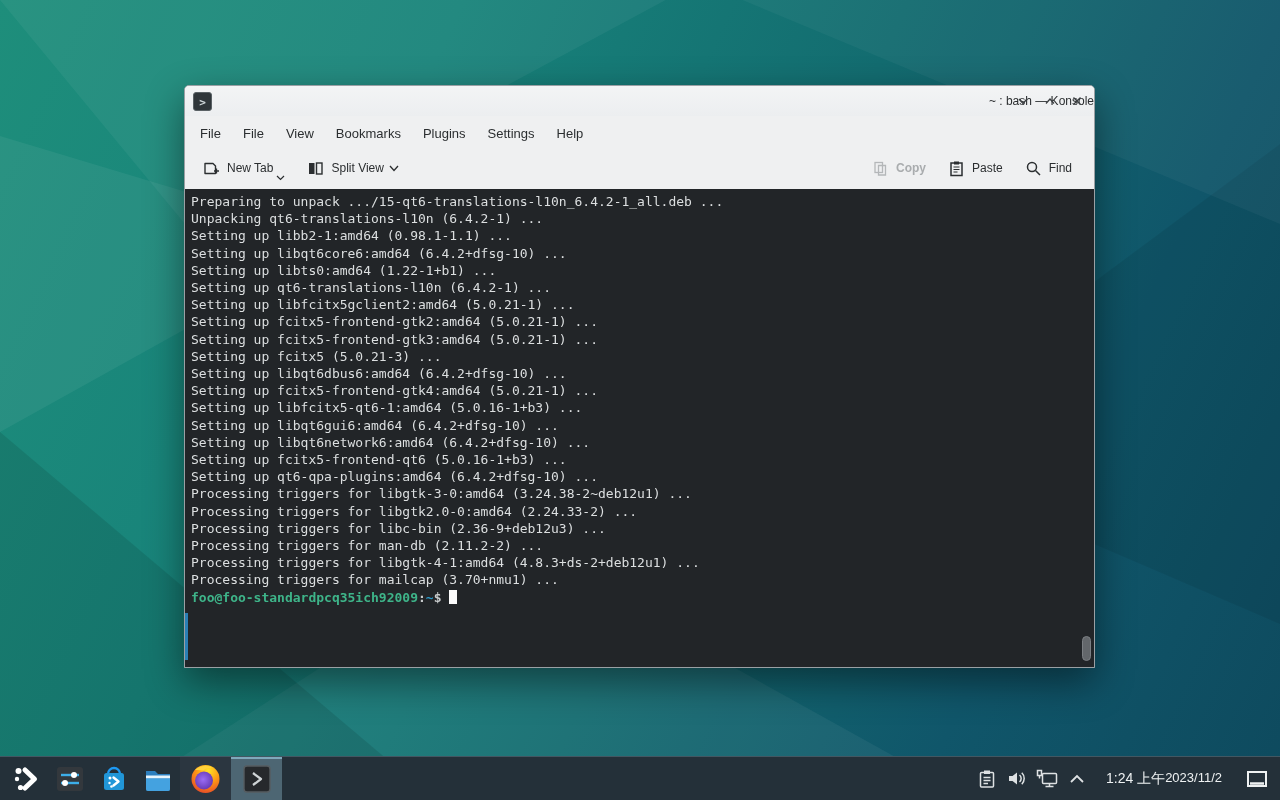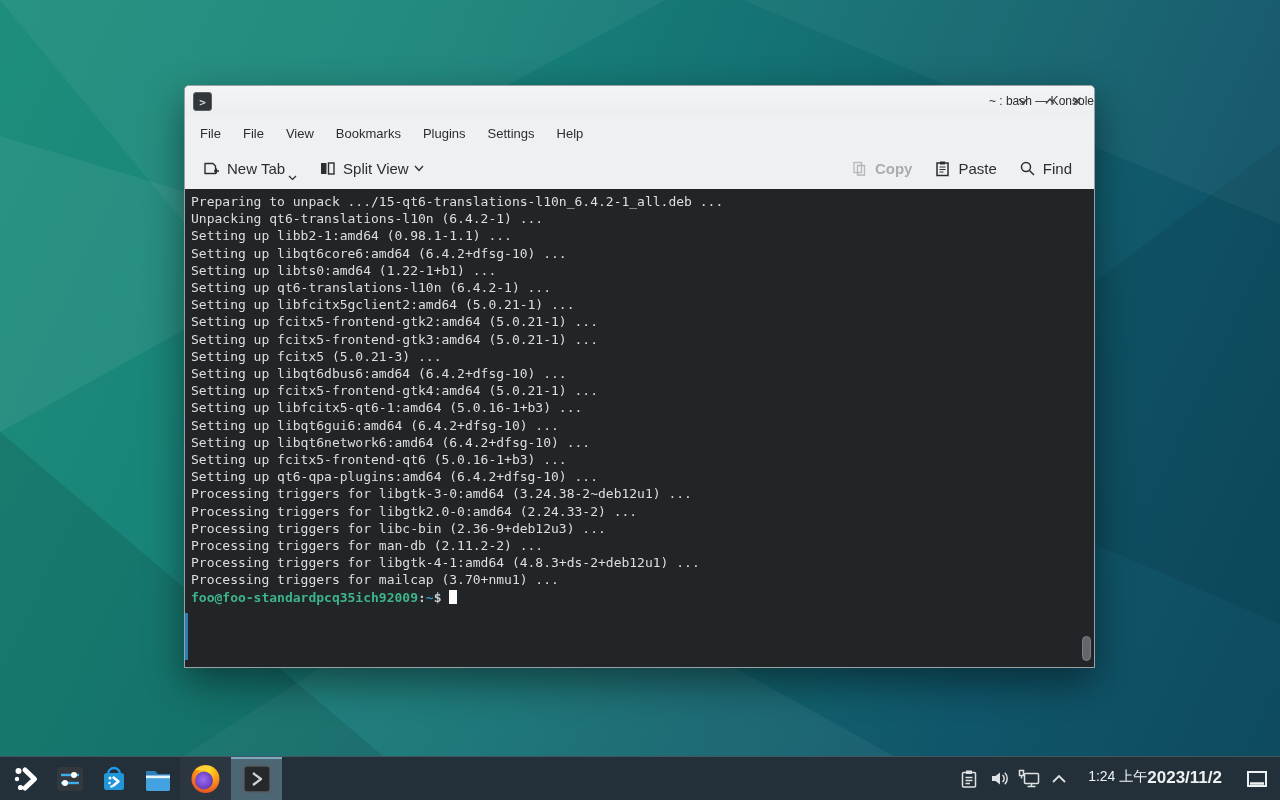--- a/index.html
+++ b/index.html
@@ -53,21 +53,21 @@
     background:none; border:none; font-size:13px; color:#2b2e30;
     padding:6px 11px; cursor:pointer; font-family:"Liberation Sans", sans-serif;
   }
 
   .toolbar {
     height:42px; flex:0 0 42px; background:var(--titlebar-bg);
     display:flex; align-items:center; padding:0 14px 0 10px; gap:6px;
   }
   .tb-btn {
     background:none; border:none; display:flex; align-items:center; gap:7px;
-    font-size:15px; color:#2b2e30; padding:6px 8px; cursor:pointer;
+    font-size:12px; color:#2b2e30; padding:6px 8px; cursor:pointer;
     font-family:"Liberation Sans", sans-serif;
   }
   .tb-btn svg { flex:0 0 auto; }
   .tb-btn.disabled { color:#a9acae;font-weight:bold; }
   .tb-btn.disabled svg path, .tb-btn.disabled svg rect { stroke:#b4b7b9; }
   .tb-spacer { flex:1; }
   .tb-chevron { margin-left:-2px; }
   .newtab-chevron { align-self:flex-end; margin:0 0 -4px -4px; }
 
   
@@ -102,21 +102,21 @@
   .task-cell.active { background:#4d6673; box-shadow:inset 0 2px 0 #7fa9bc; }
   .panel-spacer { flex:1; }
   .tray-ico { width:30px; height:44px; display:flex; align-items:center; justify-content:center; background:none; border:none; cursor:pointer; }
   .tray-ico svg { stroke:var(--panel-text); fill:none; stroke-width:1.5; opacity:.92; }
   .clock {
     display:flex; flex-direction:row; align-items:flex-start; justify-content:center;
     color:var(--panel-text); padding:0 10px 0 14px; cursor:pointer; background:none; border:none;
     line-height:1.1; font-family:"Liberation Sans", sans-serif;
   }
   .clock .time { font-size:14px; }
-  .clock .date { font-size:17px;font-weight:bold; }
+  .clock .date { font-size:13px; }
   .show-desktop { width:34px; height:44px; display:flex; align-items:center; justify-content:center; background:none; border:none; cursor:pointer; margin-left:8px; }
 </style>
 </head>
 <body>
 
 <div class="desktop">
   <div class="shard s1"></div>
   <div class="shard s2"></div>
   <div class="shard s3"></div>
   <div class="shard s4"></div>

